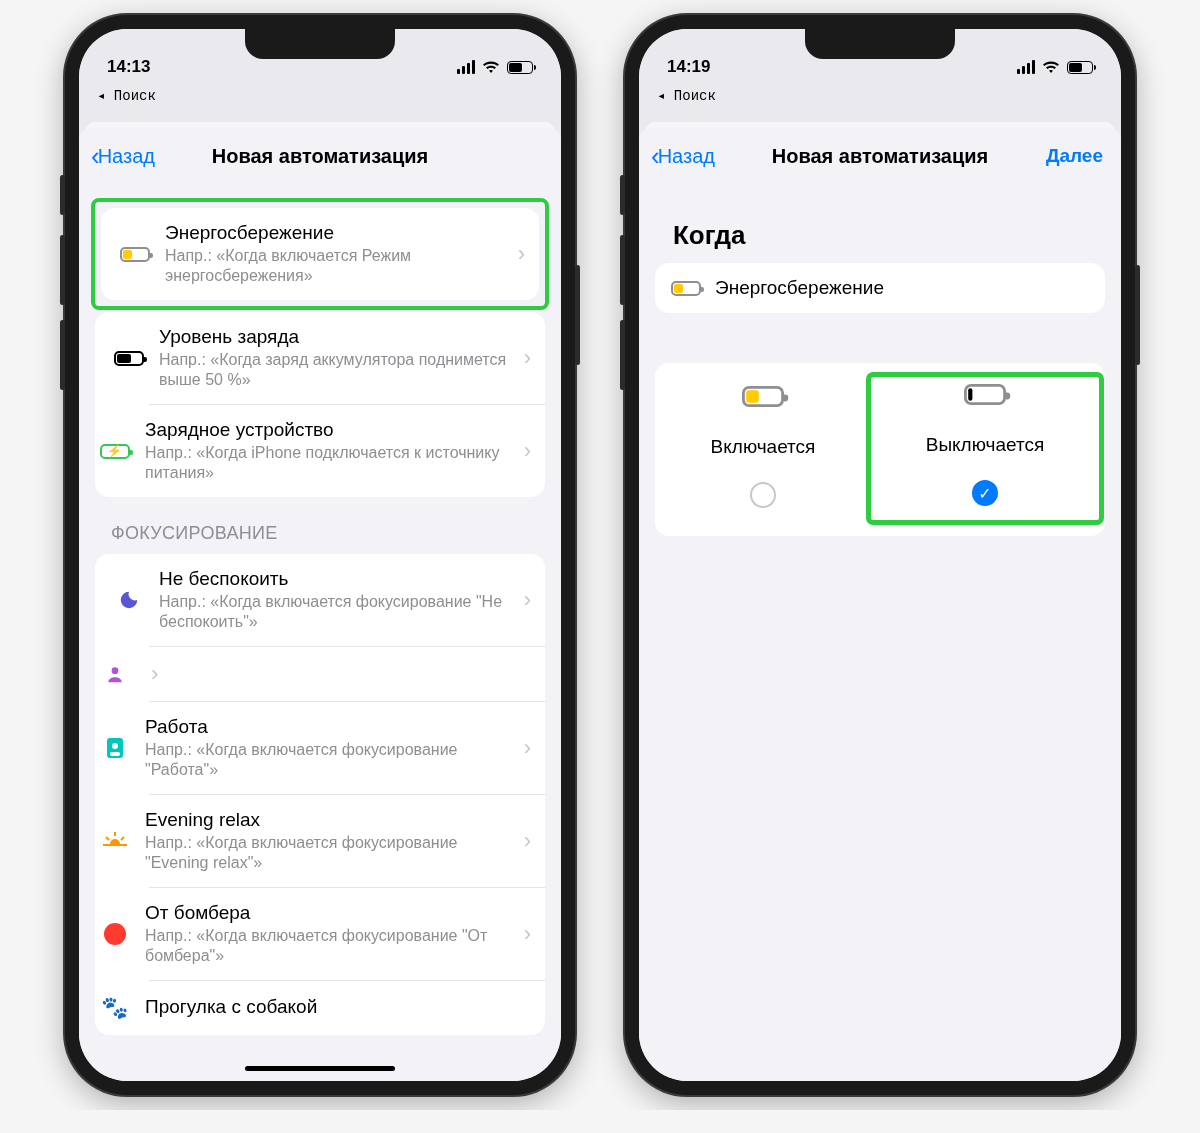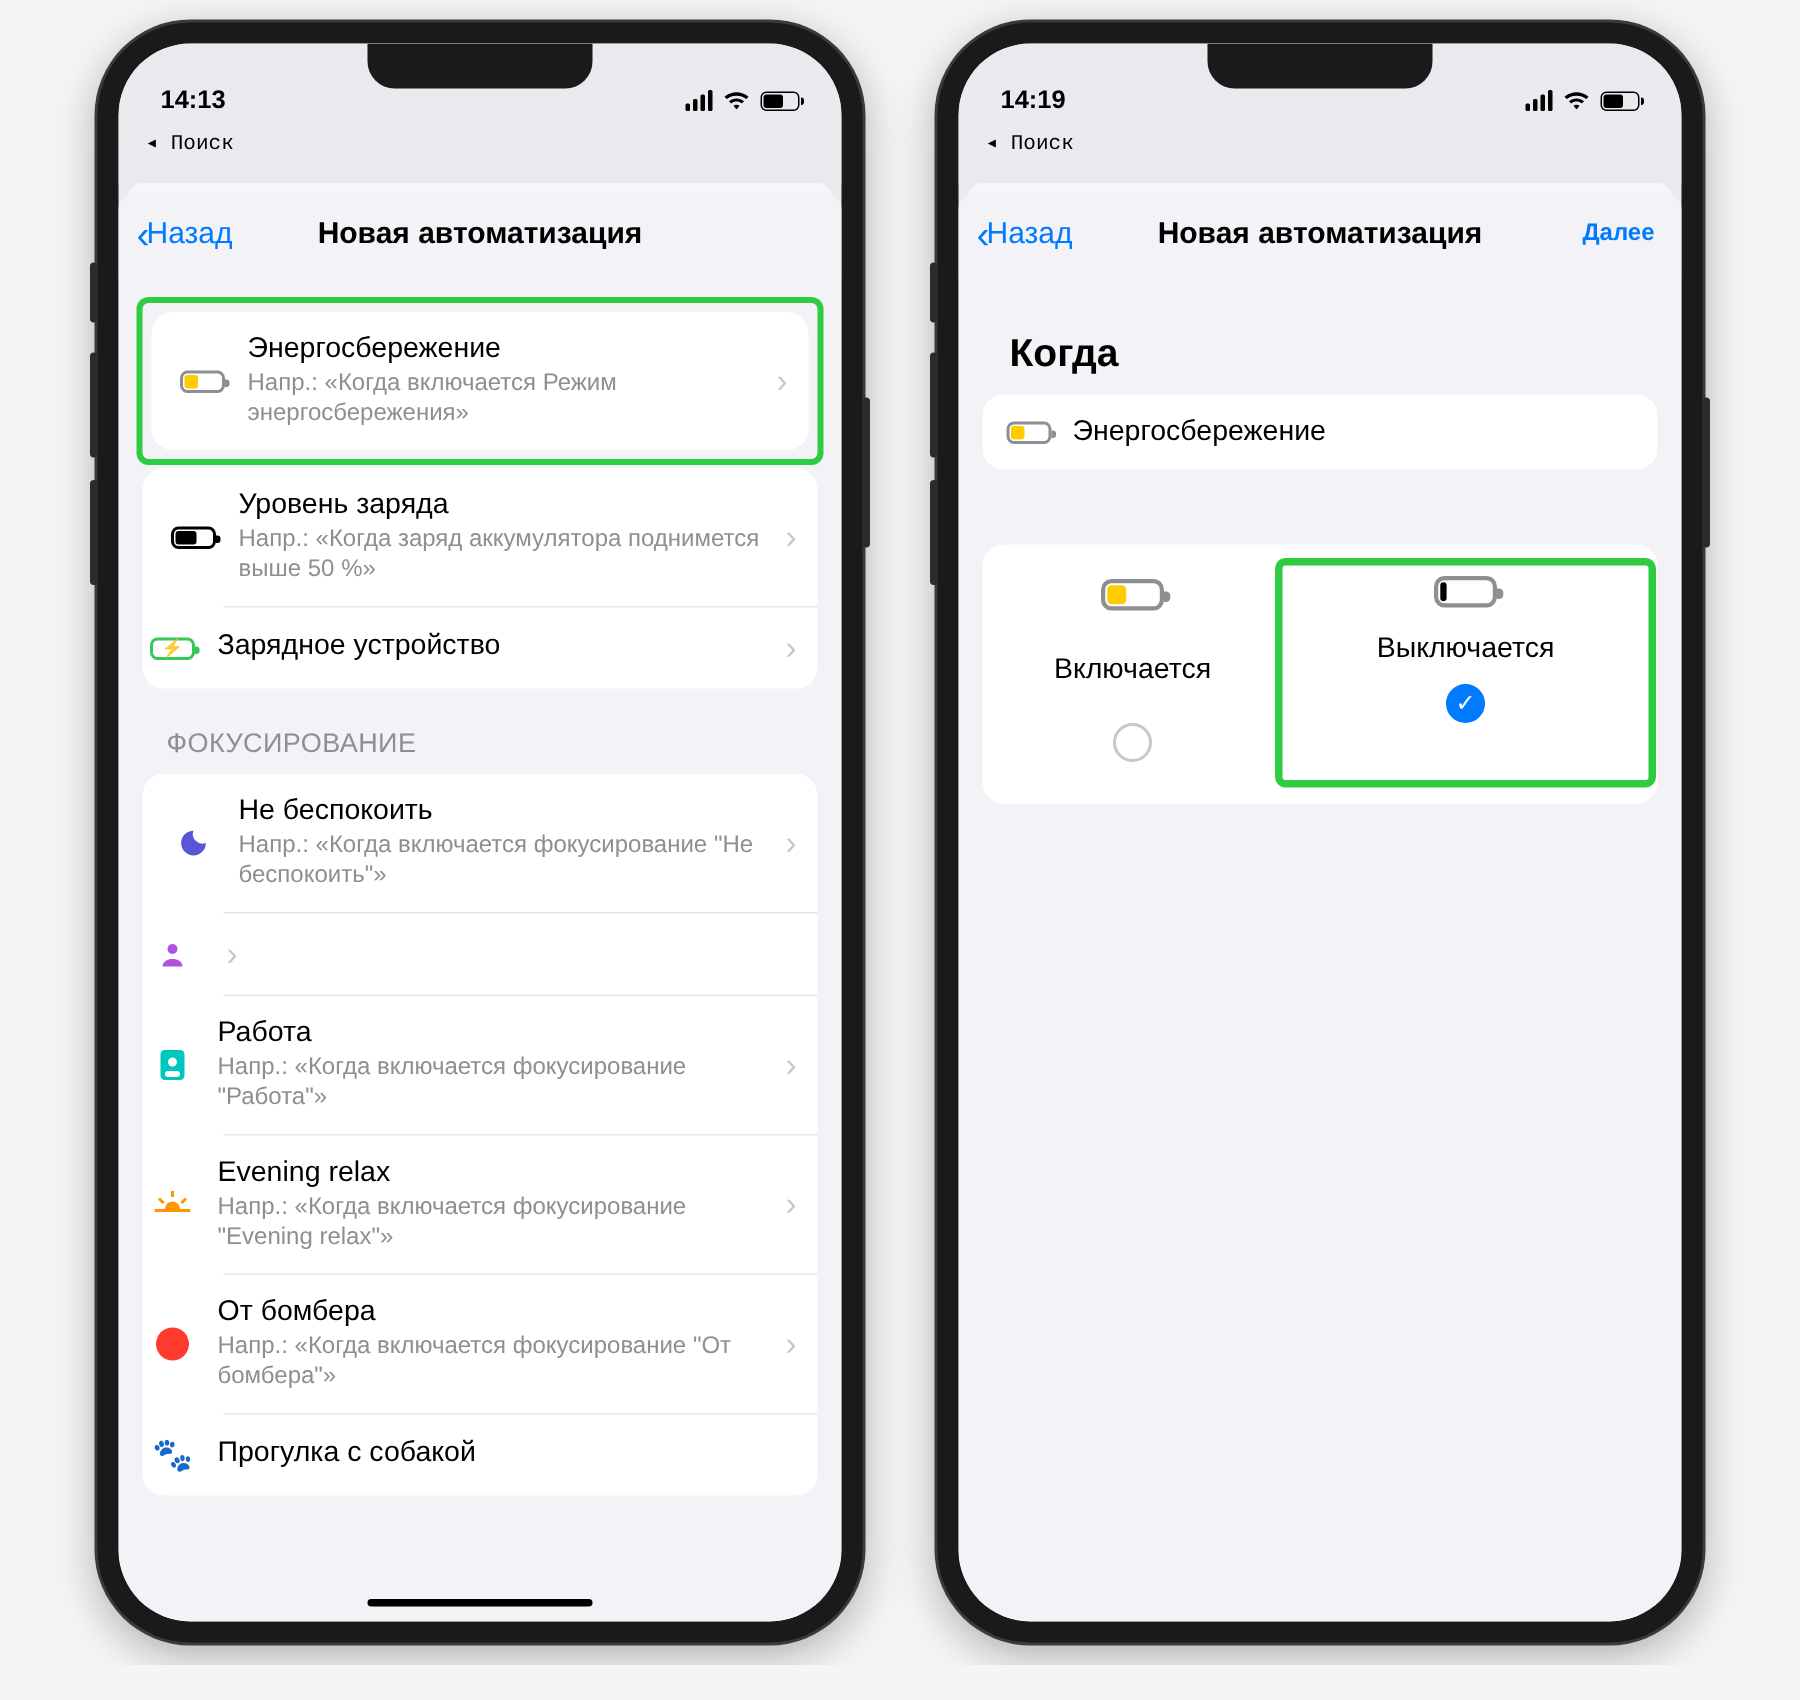--- a/index.html
+++ b/index.html
@@ -96,21 +96,21 @@
     display: flex;
     align-items: center;
     font-weight: 400;
     font-size: 20px;
   }
   .nav-next {
     position: absolute;
     right: 18px;
     color: #007aff;
     font-weight: 600;
-    font-size: 16px;
+    font-size: 19px;
     text-align: center;
   }
   .nav-chevron {
     font-size: 26px;
     margin-right: -2px;
     font-weight: 500;
   }
   .content {
     flex: 1;
     overflow-y: auto;
@@ -210,24 +210,23 @@
     border-color: #007aff;
     display: flex;
     align-items: center;
     justify-content: center;
     color: #fff;
     font-size: 16px;
   }
   .big-batt { transform: scale(1.4); margin-bottom: 8px; }
   .highlight-choice {
     outline: 5px solid #2ecc40;
-    padding: 10px 22px;
+    padding: 10px 6px;
     margin: -12px 6px -12px 0;
     border-radius: 2px;
-    gap: 12px;
   }
   
   .signal { display: inline-flex; gap: 2px; align-items: flex-end; }
   .signal span { width: 3px; background: #000; border-radius: 1px; }
   .wifi { font-size: 18px; }
   .sb-batt { border: 1.5px solid #000; border-radius: 4px; width: 26px; height: 13px; position: relative; }
   .sb-batt::after { content:''; position:absolute; right:-4px; top:3px; width:2px; height:5px; background:#000; border-radius:0 2px 2px 0; }
   .sb-batt-fill { position:absolute; left:1px; top:1px; bottom:1px; width:55%; background:#000; border-radius:2px; }
   
   .side-btn { position: absolute; background: #2b2b2b; border-radius: 3px; }
@@ -307,20 +306,21 @@
             <div class="row-chevron">›</div>
           </div>
           <div class="row">
             <div class="row-icon">
               <span class="batt" style="color:#34c759;">
                   <span style="position:absolute;left:50%;top:50%;transform:translate(-50%,-50%);color:#000;font-size:12px;">⚡</span>
                 </span>
             </div>
             <div class="row-body">
               <div class="row-title">Зарядное устройство</div>
+              <div class="row-sub">Напр.: «Когда iPhone подключается к источнику питания»</div>
             </div>
             <div class="row-chevron">›</div>
           </div>
         </div>
 
         <div class="section-header">ФОКУСИРОВАНИЕ</div>
 
         <div class="card">
           <div class="row">
             <div class="row-icon" style="color:#5856d6;">

